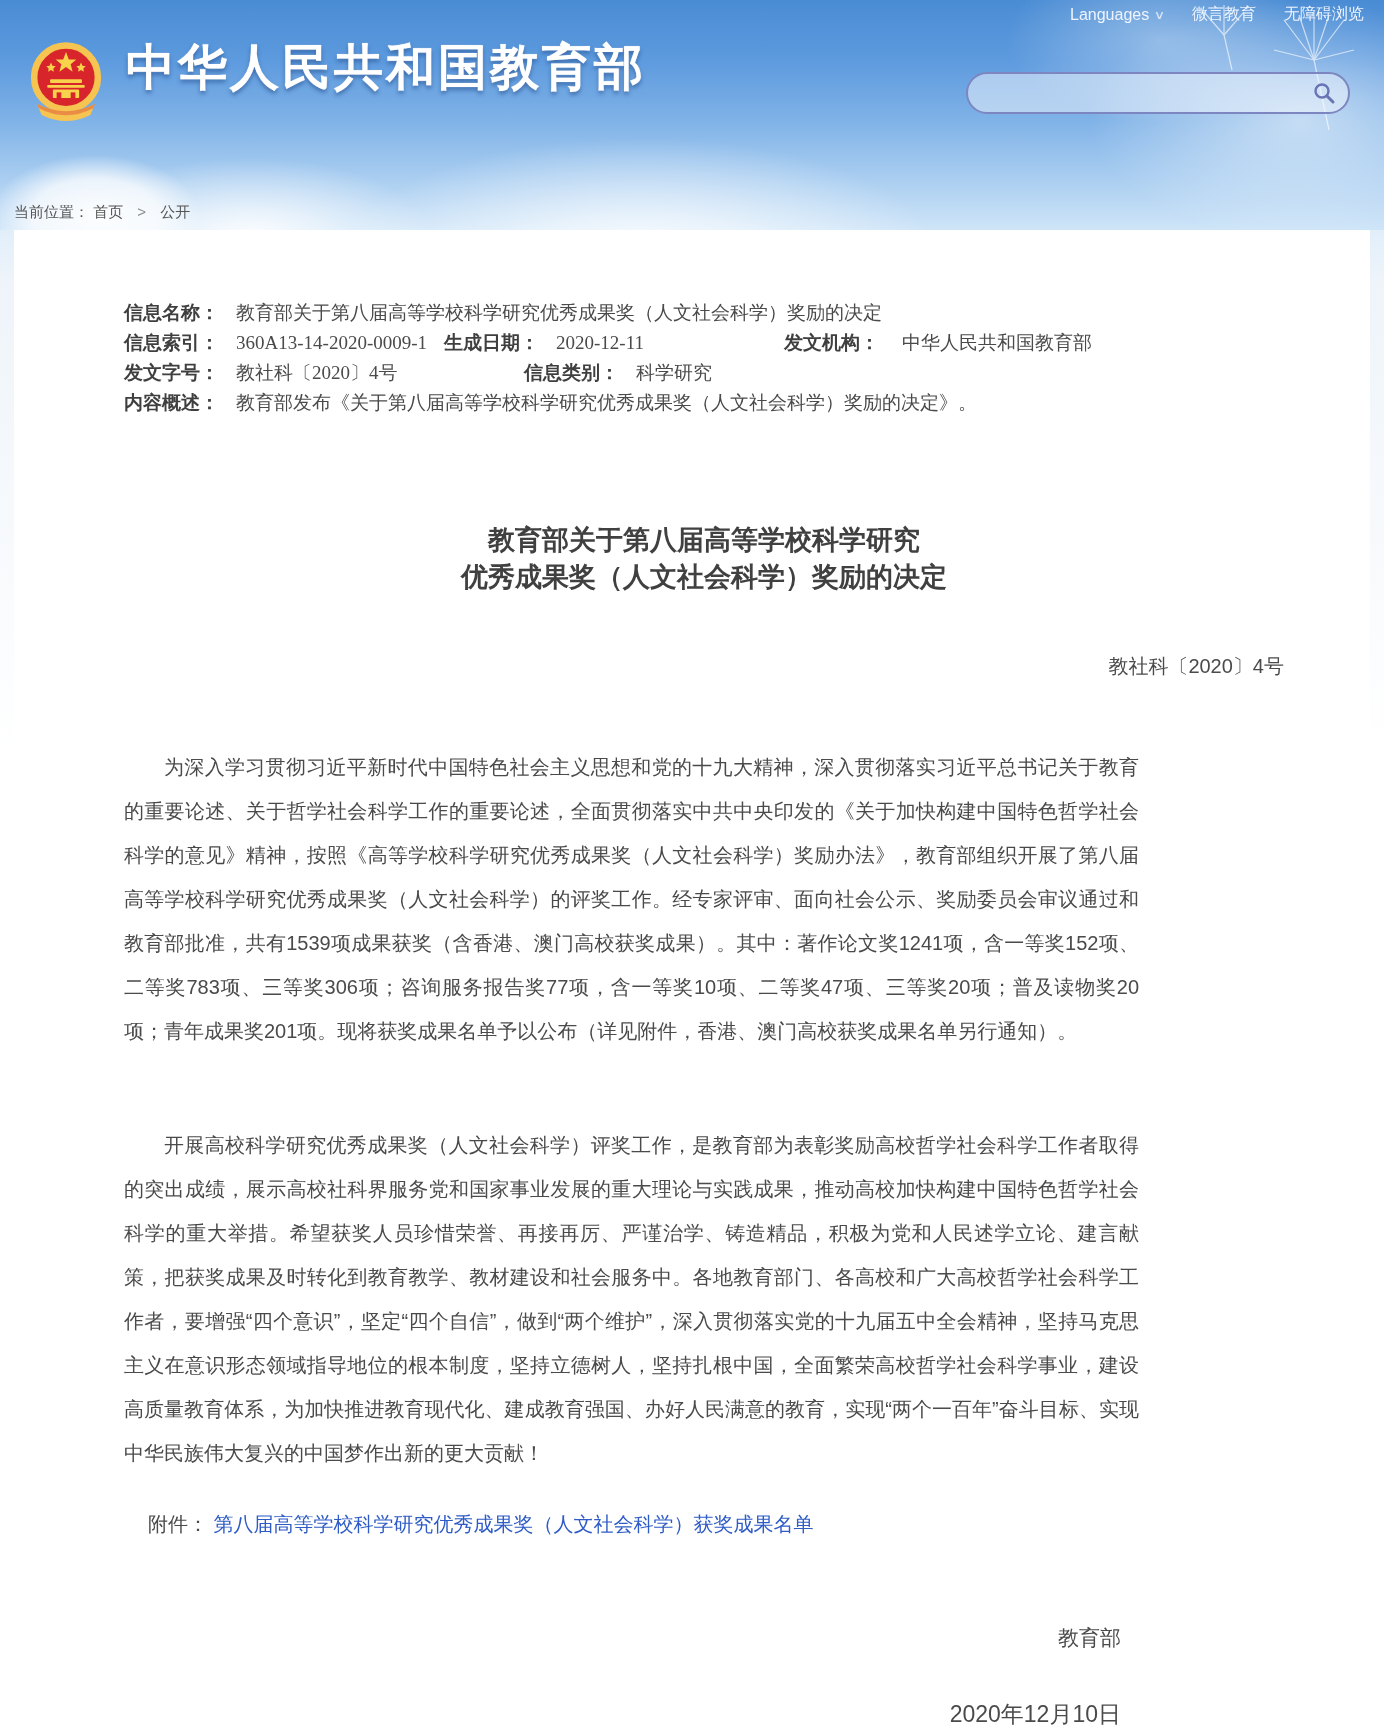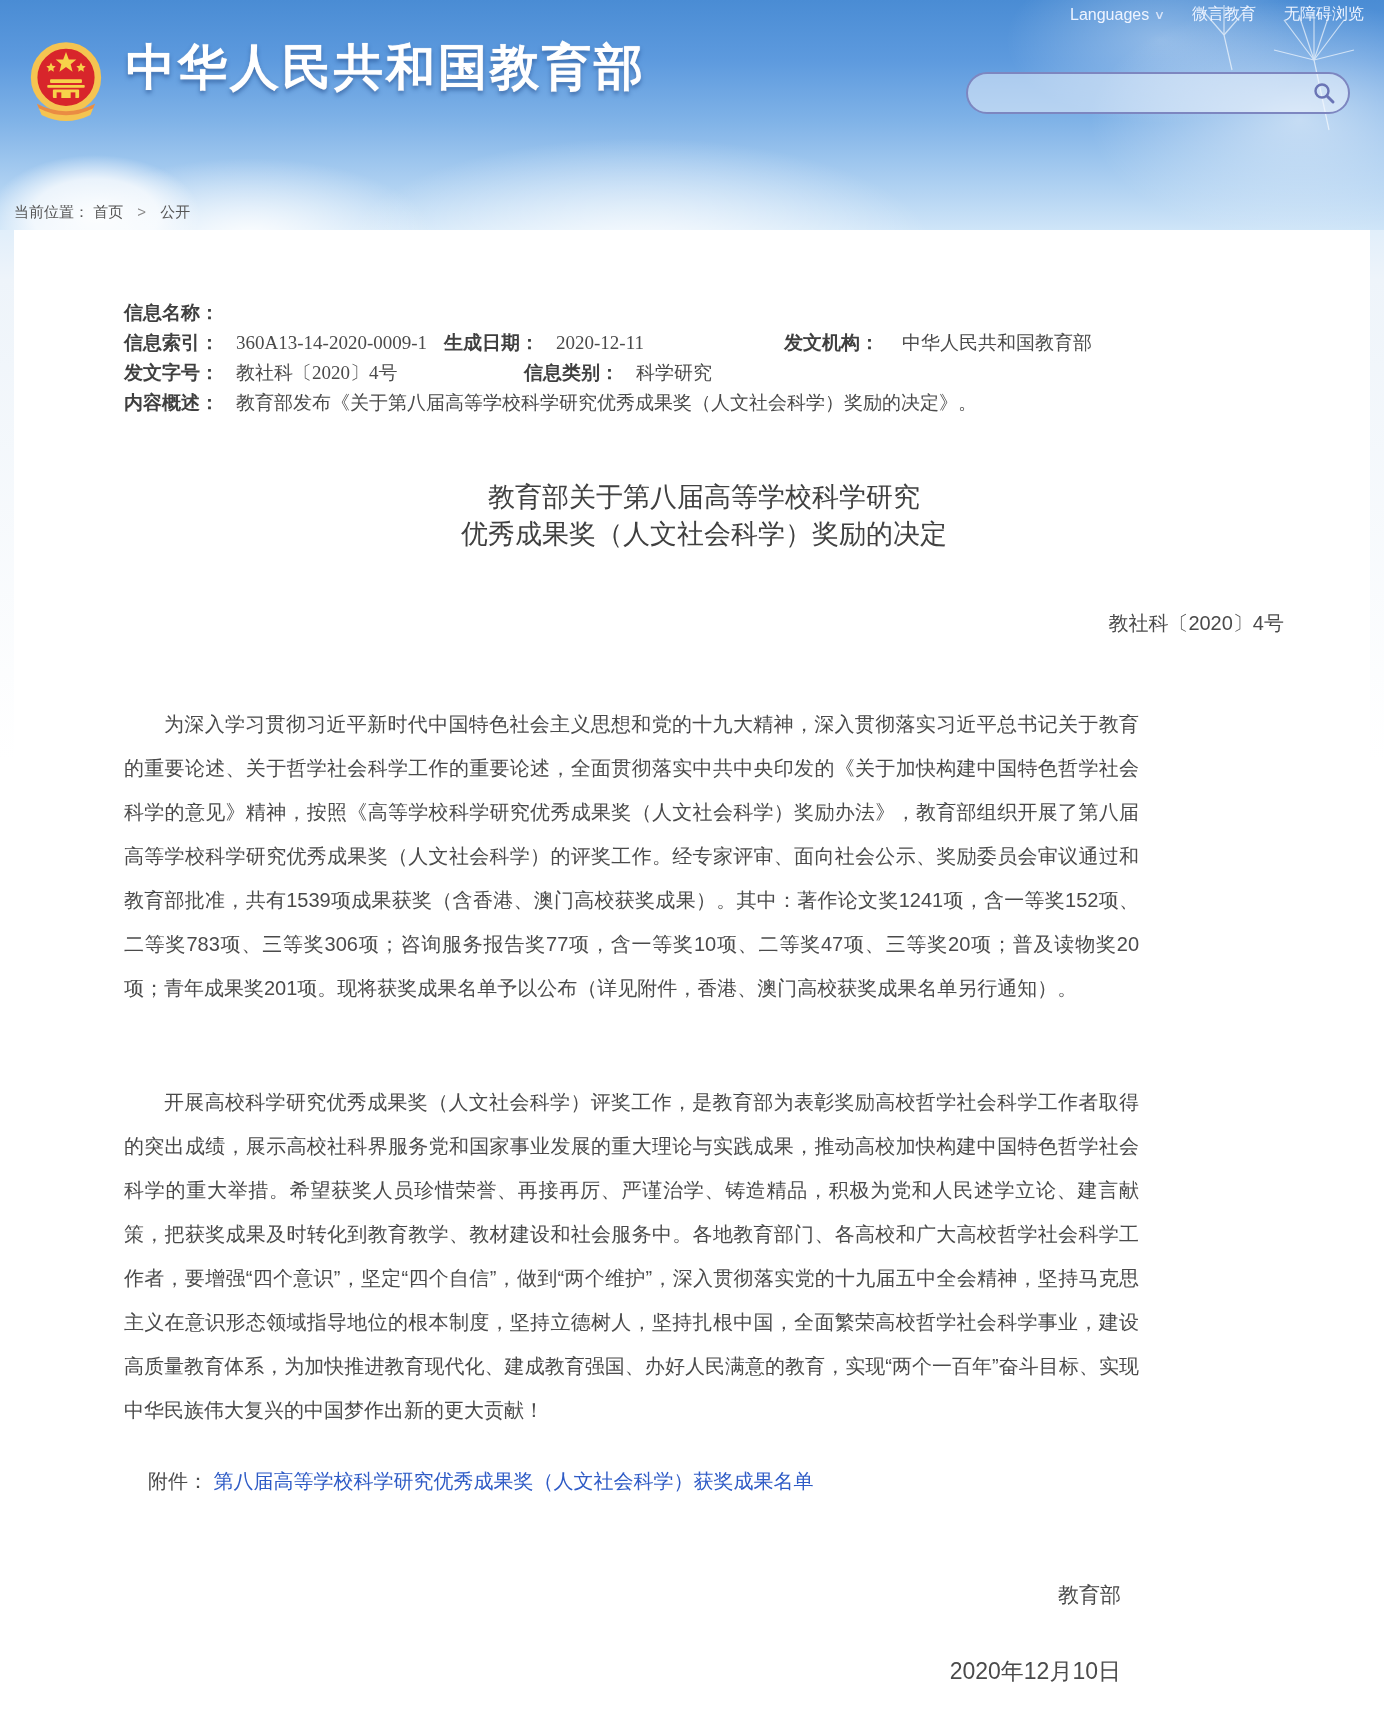--- a/index.html
+++ b/index.html
@@ -46,22 +46,22 @@
     font-size:19px; color:#4a4a4a; }
   .meta-row{ display:flex; line-height:30px; white-space:nowrap; }
   .m-label{ font-weight:bold; color:#3f3f3f; flex:0 0 112px; }
   .m-val-index{ flex:0 0 208px; }
   .m-val-date{ flex:0 0 228px; }
   .m-val-docnum{ flex:0 0 288px; }
   .m-label-agency{ font-weight:bold; color:#3f3f3f; flex:0 0 118px; }
   .m-val{ color:#4a4a4a; }
   
   .article{ margin:0 0 0 110px; width:1160px; color:#4a4a4a; }
-  .art-title{ margin-top:61px; text-align:center; font-size:27px; line-height:37px;
-    font-weight:normal; color:#404040; }
+  .art-title{ margin-top:104px; text-align:center; font-size:27px; line-height:37px;
+    font-weight:bold; color:#404040; }
   .docnum{ margin-top:55px; text-align:right; font-size:20px; line-height:30px; color:#4a4a4a; }
   .article p{ width:1015px; margin-top:64px; font-size:20px; line-height:44px;
     text-align:justify; text-indent:2em; color:#4a4a4a; }
   .article p + p{ margin-top:70px; }
   .attach{ margin-top:34px; padding-left:24px; font-size:20px; line-height:30px; }
   .attach a{ color:#2e5bc6; text-decoration:none; cursor:pointer; }
   .sig-block{ width:1015px; text-align:right; padding-right:18px; }
   .sig{ margin-top:84px; font-size:21px; line-height:30px; }
   .sig-date{ margin-top:46px; font-size:23px; line-height:30px; }
 </style>
@@ -132,20 +132,21 @@
   <a>首页</a>
   <span class="sep">&gt;</span>
   <a>公开</a>
 </div>
 
 <div class="card">
 
   <div class="meta">
     <div class="meta-row">
       <span class="m-label">信息名称：</span>
+      <span class="m-val">教育部关于第八届高等学校科学研究优秀成果奖（人文社会科学）奖励的决定</span>
     </div>
     <div class="meta-row">
       <span class="m-label">信息索引：</span>
       <span class="m-val m-val-index">360A13-14-2020-0009-1</span>
       <span class="m-label">生成日期：</span>
       <span class="m-val m-val-date">2020-12-11</span>
       <span class="m-label-agency">发文机构：</span>
       <span class="m-val">中华人民共和国教育部</span>
     </div>
     <div class="meta-row">

